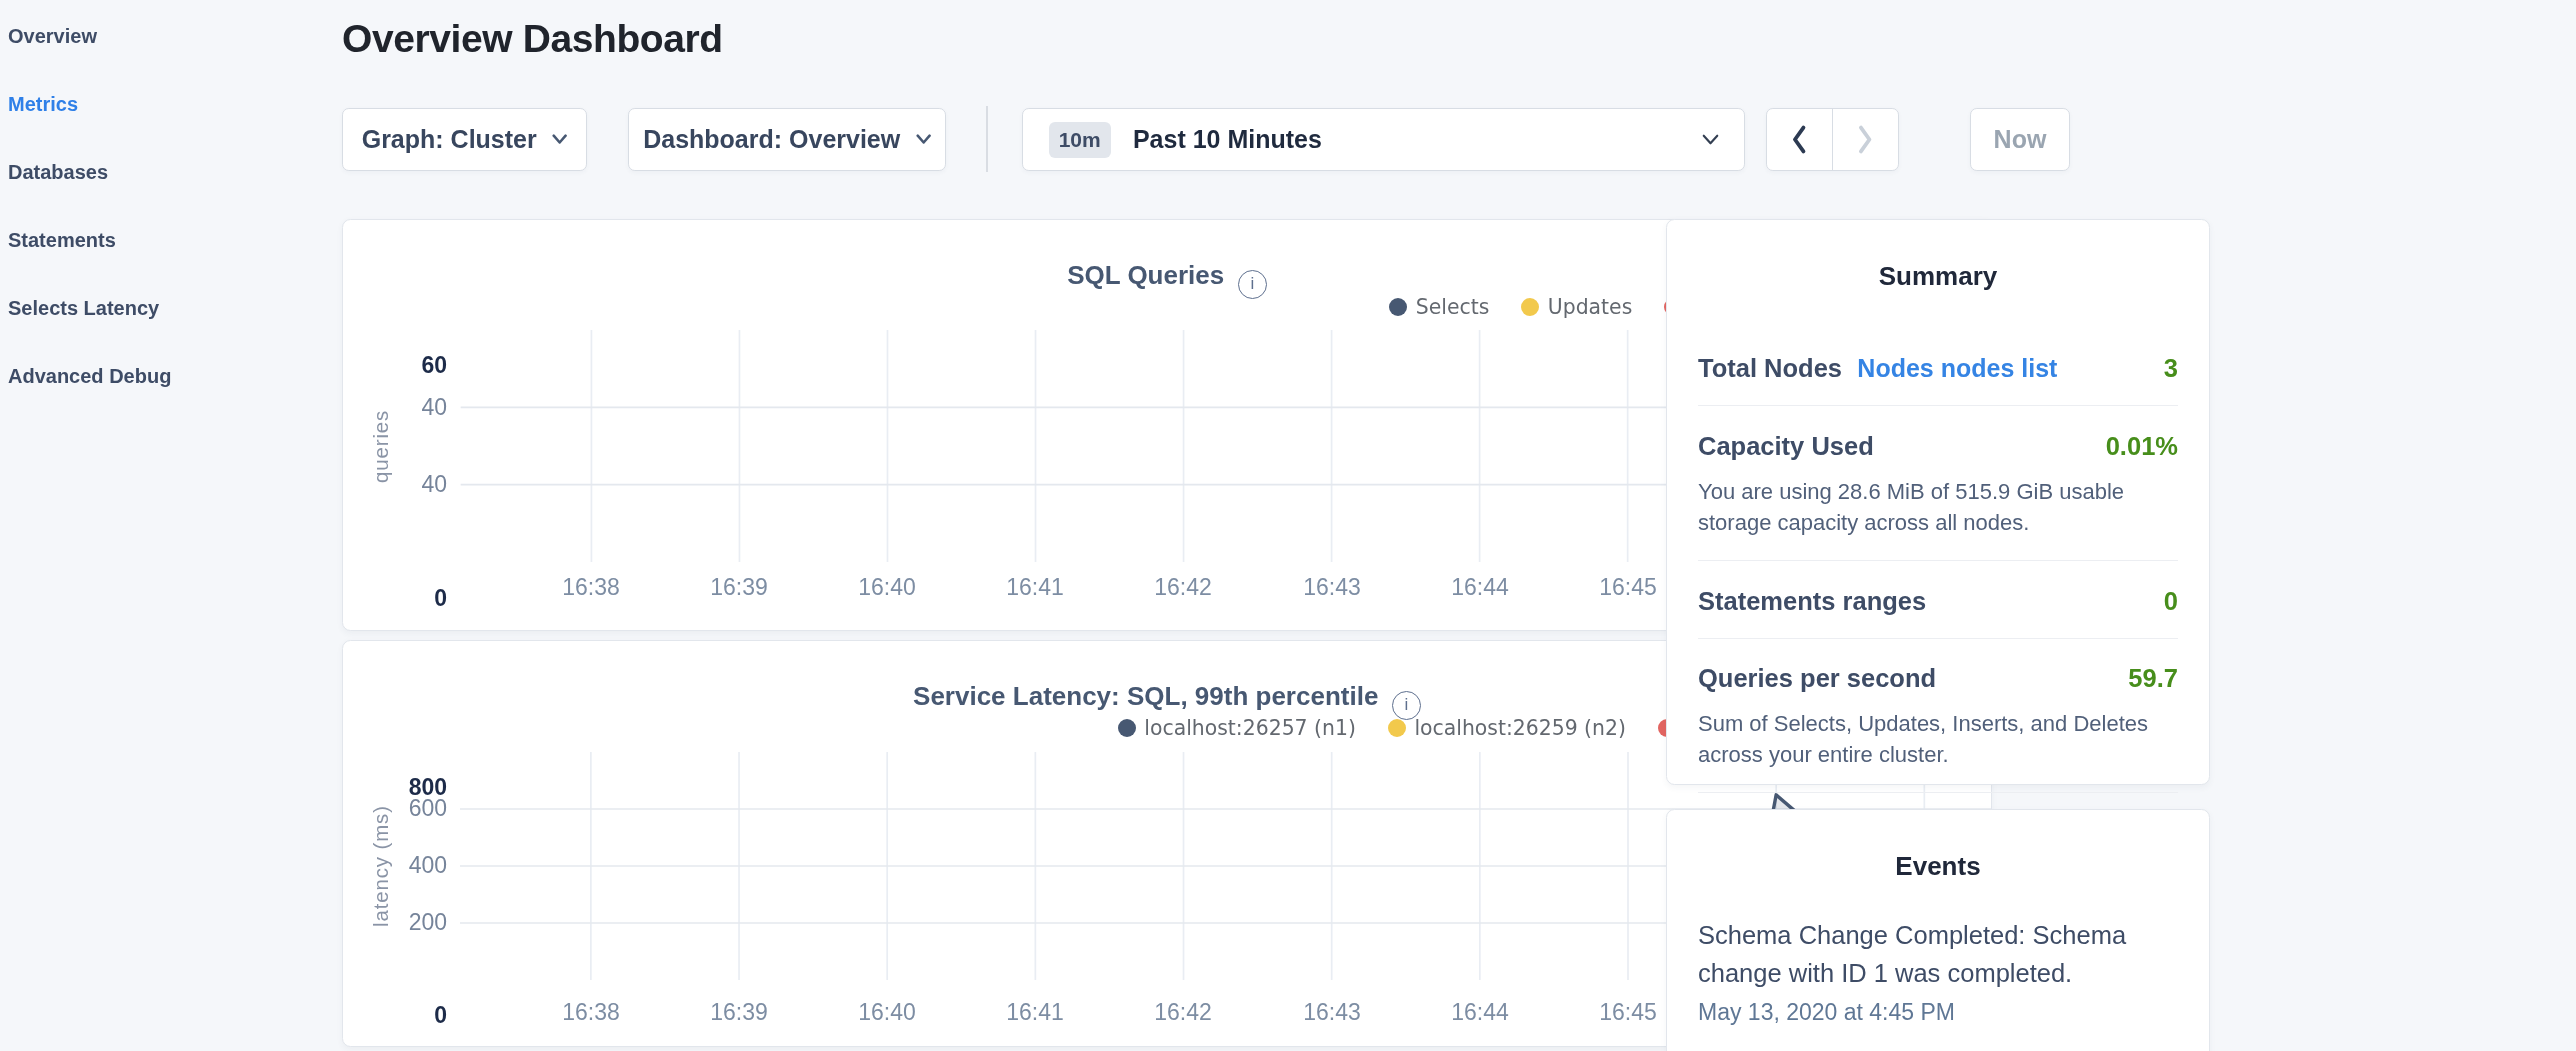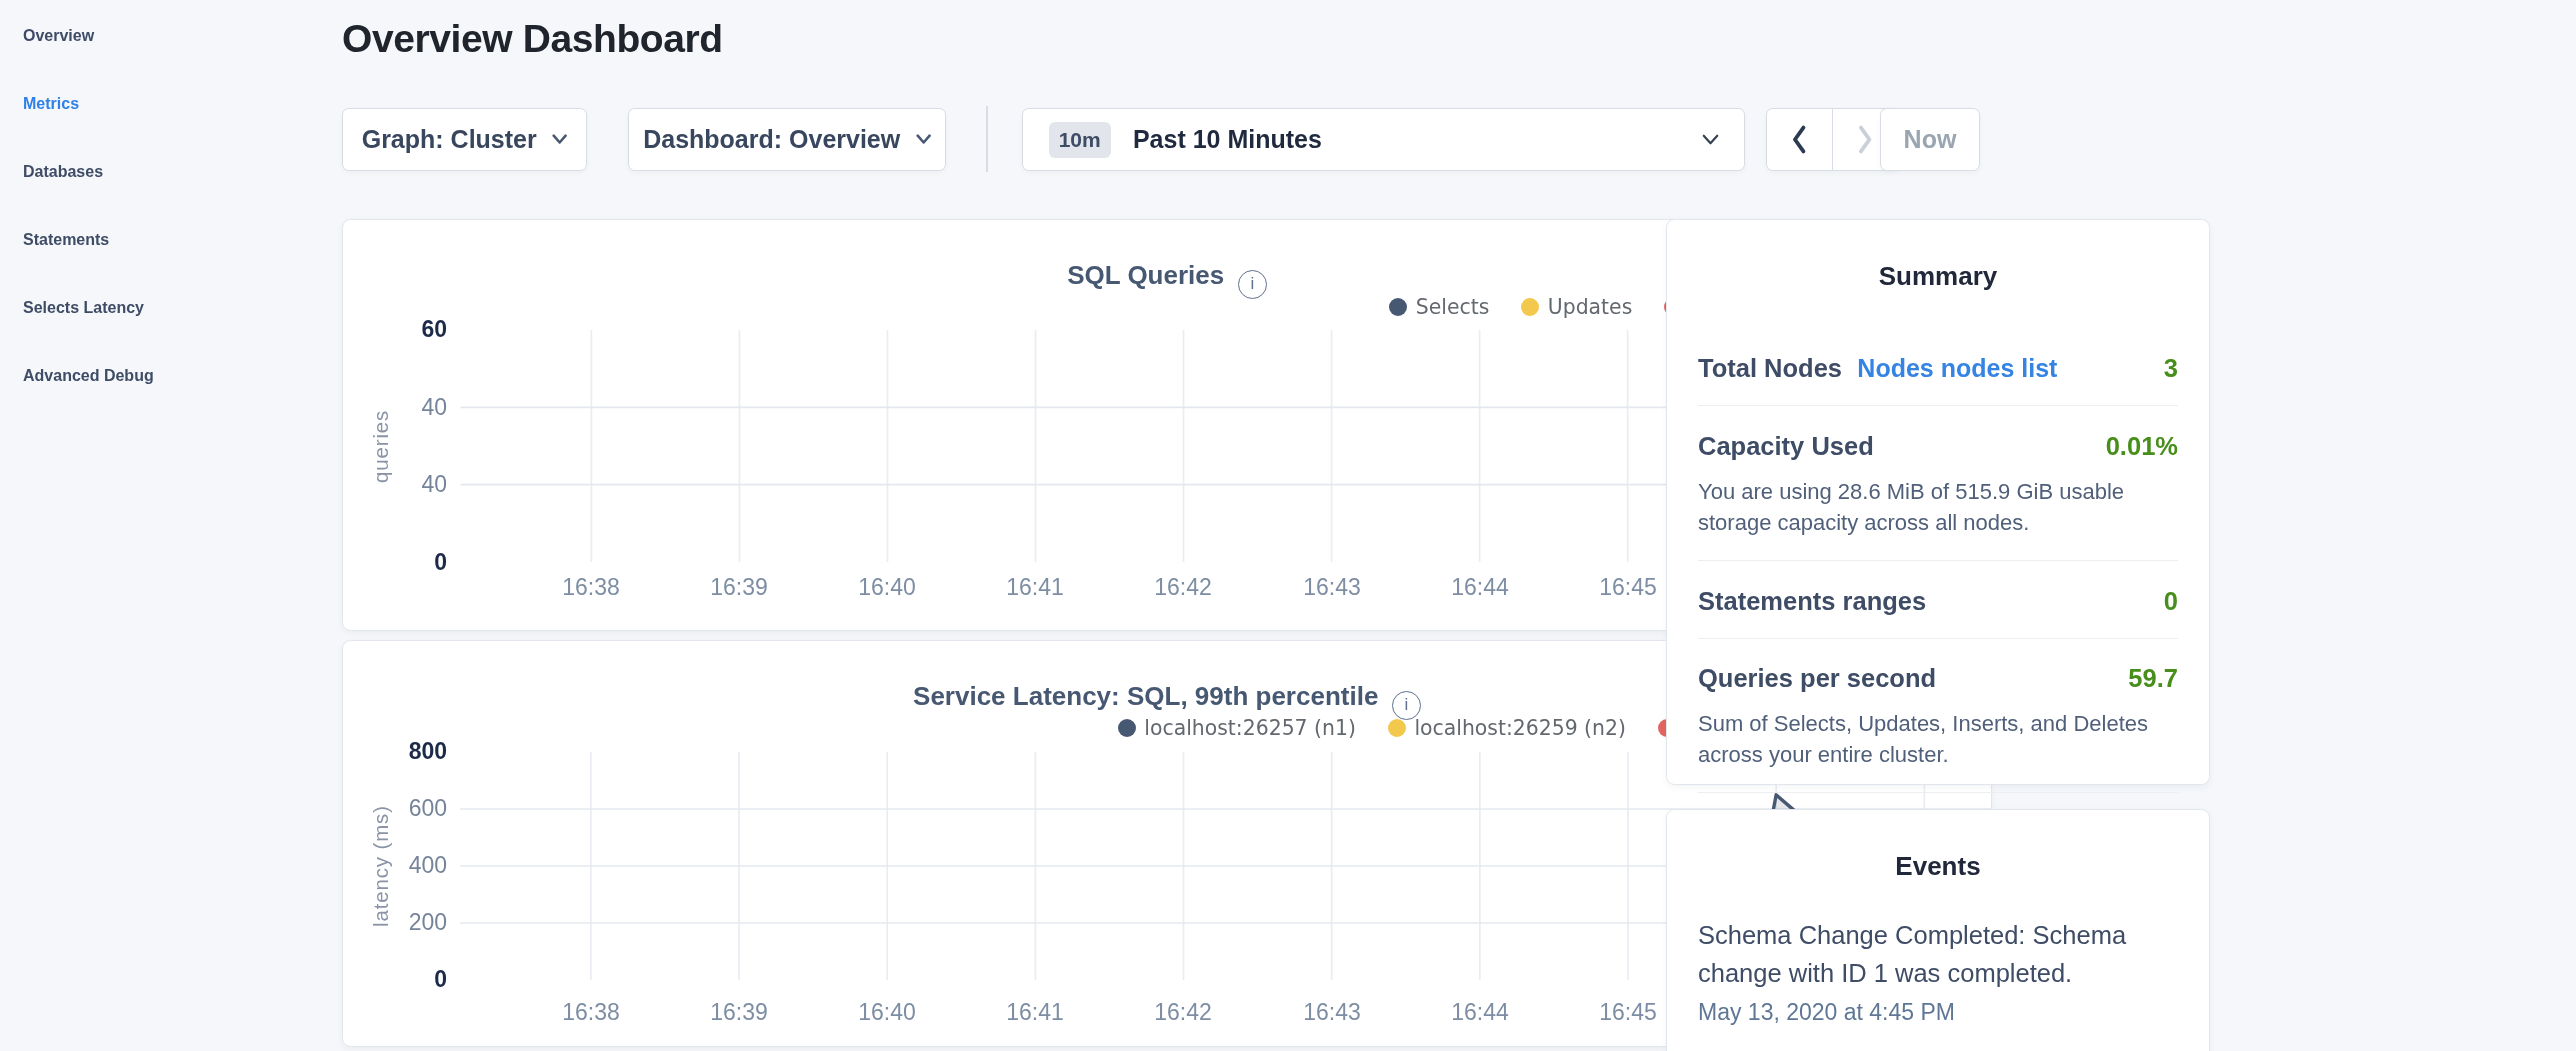--- a/index.html
+++ b/index.html
@@ -6,22 +6,22 @@
   html,body { width:2576px; height:1051px; }
   body {
     position:relative; overflow:hidden;
     background:#f5f7fa;
     font-family:"Liberation Sans", sans-serif;
     color:#3e4c66;
   }
   
   .sidebar { position:absolute; left:0; top:0; width:340px; height:100%; padding-top:1.7px; }
   .nav-item {
-    height:68px; line-height:68px; padding-left:23px;
-    font-size:16px; font-weight:600; color:#3e4c66; cursor:pointer; white-space:nowrap;
+    height:68px; line-height:68px; padding-left:8px;
+    font-size:20px; font-weight:600; color:#3e4c66; cursor:pointer; white-space:nowrap;
   }
   .nav-item.active { color:#2f80e8; font-weight:700; }
   
   .main { position:absolute; left:342px; top:0; width:1650px; height:100%; }
   .page-title { position:absolute; top:17px; left:0; font-size:39px; font-weight:600; color:#20242c; letter-spacing:-0.4px; }
   
   .controls { position:absolute; top:108px; left:0; width:100%; height:63px; }
   .btnbox {
     position:absolute; top:0; height:63px; background:#fff;
     border:1.7px solid #d8dde4; border-radius:6.8px;
@@ -40,21 +40,21 @@
     font-size:21px; font-weight:700; color:#3e4c66; margin-right:22px;
   }
   .time-chev { margin-left:auto; width:17px; height:11px; }
   .arrow-group {
     position:absolute; left:1424px; top:0; width:133px; height:63px;
     background:#fff; border:1.7px solid #d8dde4; border-radius:6.8px;
     display:flex; box-shadow:0 1.7px 4.3px rgba(60,70,90,.04);
   }
   .arrow-btn { flex:1; display:flex; align-items:center; justify-content:center; cursor:pointer; }
   .arrow-btn + .arrow-btn { border-left:1.7px solid #d8dde4; }
-  .nowbtn { left:1538px; width:100px; color:#9aa5b1; font-size:25px; }
+  .nowbtn { left:1628px; width:100px; color:#9aa5b1; font-size:25px; }
   
   .card {
     position:absolute; background:#fff; border:1.7px solid #e2e6ec; border-radius:8.5px;
     box-shadow:0 2.6px 6px rgba(60,70,90,.05);
   }
   .chart-card { left:0; width:1650px; }
   #chart0 { top:219px; height:412px; }
   #chart1 { top:640px; height:407px; }
   .chart-title { position:absolute; top:40px; width:100%; text-align:center; font-size:26px; font-weight:700; color:#475872; }
   .info-icon {
@@ -65,21 +65,21 @@
   .legend { position:absolute; top:75px; right:95px; display:flex; align-items:center; }
   .legend-item { display:flex; align-items:center; margin-left:32px; font-size:20.4px; color:#63686f; font-family:"DejaVu Sans", sans-serif;}
   .legend-dot { width:18px; height:18px; border-radius:50%; margin-right:8.5px; }
   .ylabel {
     position:absolute; left:27px; writing-mode:vertical-rl; transform:rotate(180deg);
     display:flex; align-items:center; justify-content:center;
     font-size:20.4px; color:#8a94a6; letter-spacing:0.9px;
   }
   .yticks { position:absolute; left:0; width:104px; }
   .ytick { position:absolute; right:0; width:100%; text-align:right; font-size:23px; color:#76849a; }
-  .ytick.em { color:#1d2b49; font-weight:700; }
+  .ytick.em { color:#1d2b49; font-weight:700;margin-top:36px; }
   .plot { position:absolute; left:117px; }
   .plot svg { display:block; }
   .xticks { position:absolute; left:117px; height:29px; }
   .xtick { position:absolute; width:102px; text-align:center; font-size:23px; color:#7d8da3; }
   
   .summary-card { left:1666px; top:219px; width:544px; height:566px; }
   .events-card  { left:1666px; top:809px; width:544px; height:272px; }
   .side-card-inner { padding:34px 31px 0 31px; }
   .side-title { text-align:center; font-size:26px; font-weight:700; color:#20283a; padding-top:6.8px; }
   .srow { padding:25.5px 0 22px 0; }

